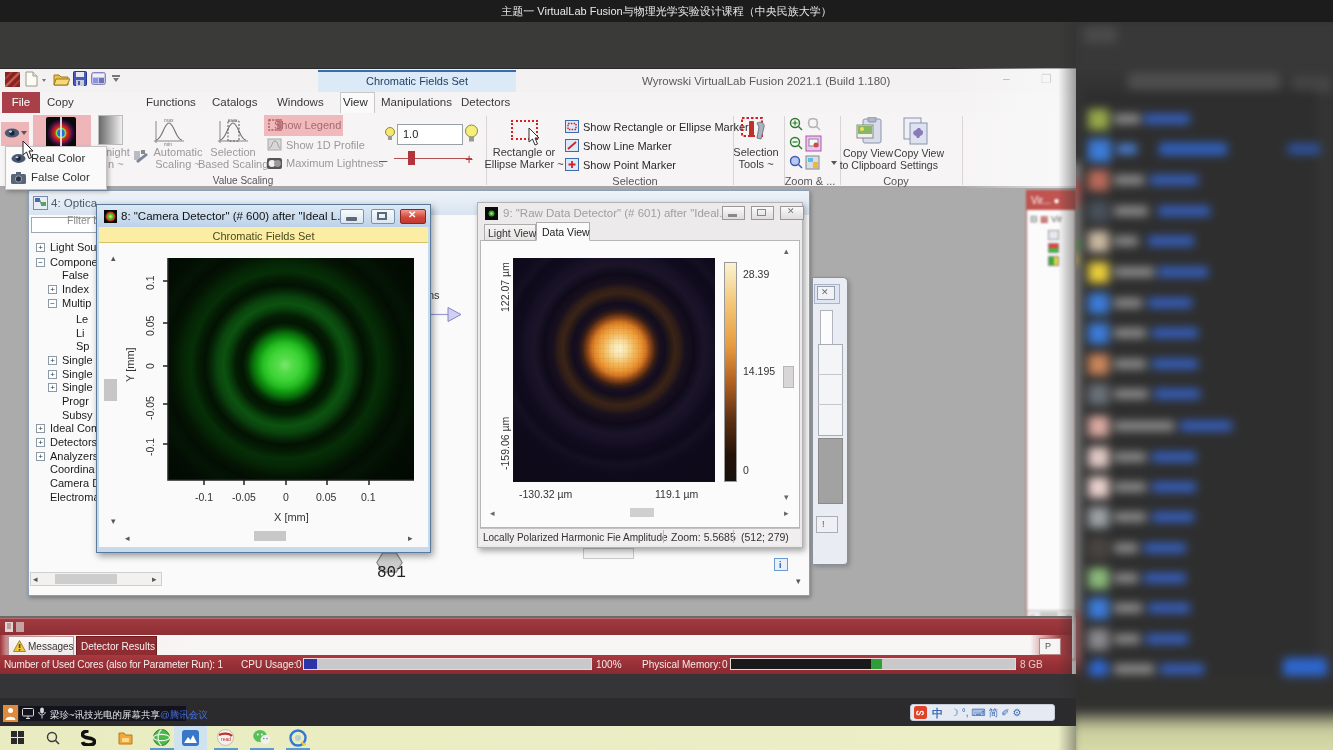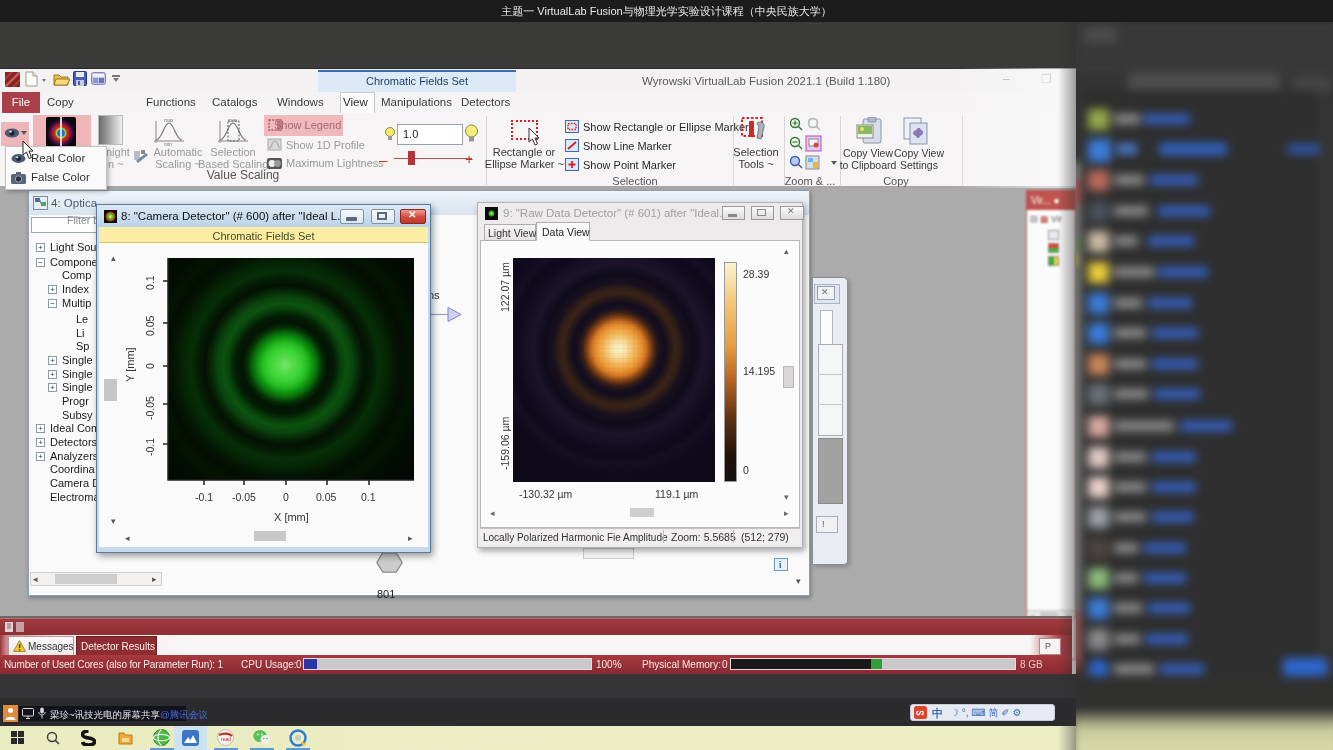--- a/index.html
+++ b/index.html
@@ -75,21 +75,21 @@
 
 <div class="abs" style="left:0;top:113px;width:1076px;height:75px;background:#f6f4f5;border-bottom:2px solid #aaa6a8;"></div>
 <div id="ribbon" class="abs" style="left:0;top:113px;width:1072px;height:75px;font-size:11px;color:#9a9a9a;">
 
   <div class="abs" style="left:486px;top:3px;width:1px;height:69px;background:#d9d5d6;"></div>
   <div class="abs" style="left:733px;top:3px;width:1px;height:69px;background:#d9d5d6;"></div>
   <div class="abs" style="left:784px;top:3px;width:1px;height:69px;background:#d9d5d6;"></div>
   <div class="abs" style="left:840px;top:3px;width:1px;height:69px;background:#d9d5d6;"></div>
   <div class="abs" style="left:962px;top:3px;width:1px;height:69px;background:#d9d5d6;"></div>
 
-  <div class="abs txt" style="left:193px;top:55px;width:100px;text-align:center;font-size:12px;color:#555;">Value Scaling</div>
+  <div class="abs txt" style="left:193px;top:62px;width:100px;text-align:center;font-size:10px;color:#555;">Value Scaling</div>
   <div class="abs txt" style="left:585px;top:62px;width:100px;text-align:center;font-size:11px;color:#555;">Selection</div>
   <div class="abs txt" style="left:760px;top:62px;width:100px;text-align:center;font-size:11px;color:#555;">Zoom &amp; ...</div>
   <div class="abs txt" style="left:846px;top:62px;width:100px;text-align:center;font-size:11px;color:#555;">Copy</div>
 
   <div class="abs" style="left:1px;top:9px;width:28px;height:24px;background:#efb6b9;"></div>
   <svg class="abs" style="left:4px;top:14px;" width="16" height="12" viewBox="0 0 16 12">
         <ellipse cx="8" cy="6" rx="7.2" ry="4.6" fill="#4a5a74"></ellipse>
         <circle cx="8" cy="6" r="2.6" fill="#1a2438"></circle>
         <ellipse cx="6.5" cy="4.6" rx="1.6" ry="1.1" fill="#c8d4e4"></ellipse>
       </svg>
@@ -174,21 +174,21 @@
   <div class="abs txt" style="left:379px;top:38px;color:#c0392b;font-size:15px;">–</div>
   <div class="abs" style="left:394px;top:45px;width:78px;height:1px;background:#b05050;"></div>
   <div class="abs" style="left:408px;top:38px;width:7px;height:14px;background:#b4343c;"></div>
   <div class="abs txt" style="left:465px;top:38px;color:#c0392b;font-size:14px;">+</div>
 
   <div class="abs" style="left:511px;top:7px;width:27px;height:20px;border:2px dotted #d42020;"></div>
   <svg class="abs" style="left:527px;top:15px;" width="14" height="18" viewBox="0 0 14 18">
         <path d="M2 0 L2 14 L5.5 11 L8 17 L10.5 16 L8 10 L12 10 Z" fill="#fff" stroke="#333" stroke-width="1"></path>
       </svg>
   <div class="abs txt" style="left:484px;top:33px;width:80px;text-align:center;color:#3a3a3a;">Rectangle or</div>
-  <div class="abs txt" style="left:484px;top:45px;width:80px;text-align:right;color:#3a3a3a;">Ellipse Marker ~</div>
+  <div class="abs txt" style="left:484px;top:45px;width:80px;text-align:center;color:#3a3a3a;">Ellipse Marker ~</div>
 
   <svg class="abs" style="left:565px;top:7px;" width="14" height="13" viewBox="0 0 14 13">
         <rect x="0.5" y="0.5" width="13" height="12" fill="#dce8f8" stroke="#3a6cb0"></rect>
         <rect x="3" y="3.5" width="8" height="6" fill="none" stroke="#d42020" stroke-width="1.4" stroke-dasharray="1.6 1.2"></rect>
       </svg>
   <div class="abs txt" style="left:583px;top:8px;color:#2a2a2a;">Show Rectangle or Ellipse Marker</div>
   <svg class="abs" style="left:565px;top:26px;" width="14" height="13" viewBox="0 0 14 13">
         <rect x="0.5" y="0.5" width="13" height="12" fill="#dce8f8" stroke="#3a6cb0"></rect>
         <path d="M3 10 L11 3" stroke="#d42020" stroke-width="1.8"></path>
       </svg>
@@ -289,21 +289,21 @@
 
   <div class="abs" style="left:31px;top:29px;width:69px;height:16px;background:#fff;border:1px solid #9aa8b8;"></div>
   <div class="abs txt" style="left:35px;top:26px;font-size:10.5px;color:#8a8a8a;margin-left:32px;">Filter by...</div>
 
   <div id="tree" class="abs" style="left:31px;top:48px;width:130px;height:330px;font-size:11px;color:#1a1a1a;">
     <style>.tb{position:absolute;width:9px;height:9px;background:#fff;border:1px solid #8a9aa8;font-size:8px;line-height:7px;text-align:center;color:#333;}</style>
     <div class="tb" style="left:5px;top:7px;">+</div>
         <div class="abs txt" style="left:19px;top:5px;">Light Sou</div>
     <div class="tb" style="left:5px;top:22px;">−</div>
         <div class="abs txt" style="left:19px;top:20px;">Compone</div>
-    <div class="abs txt" style="left:31px;top:33px;">Comp</div>
+    <div class="abs txt" style="left:31px;top:33px;">False</div>
     <div class="tb" style="left:17px;top:49px;">+</div>
         <div class="abs txt" style="left:31px;top:47px;">Index</div>
     <div class="tb" style="left:17px;top:63px;">−</div>
         <div class="abs txt" style="left:31px;top:61px;">Multip</div>
     <div class="abs txt" style="left:45px;top:77px;">Le</div>
     <div class="abs txt" style="left:45px;top:91px;">Li</div>
     <div class="abs txt" style="left:45px;top:104px;">Sp</div>
     <div class="tb" style="left:17px;top:120px;">+</div>
         <div class="abs txt" style="left:31px;top:118px;">Single</div>
     <div class="tb" style="left:17px;top:134px;">+</div>
@@ -330,21 +330,21 @@
 
   <div class="abs txt" style="left:428px;top:101px;font-size:11px;color:#333;">ns</div>
   <svg class="abs" style="left:428px;top:118px;" width="36" height="17" viewBox="0 0 36 17">
         <path d="M0 8.5 L20 8.5" stroke="#9a9ad4" stroke-width="1.2"></path>
         <path d="M20 1.5 L20 15.5 L33 8.5 Z" fill="#d0d0f0" stroke="#8484c8"></path>
       </svg>
 
   <svg class="abs" style="left:376px;top:363px;" width="27" height="23" viewBox="0 0 32 25">
         <polygon points="8,1 24,1 31,12.5 24,24 8,24 1,12.5" fill="#cccccc" stroke="#8a8a8a" stroke-width="1.5"></polygon>
       </svg>
-  <div class="abs txt" style="left:377px;top:400px;font-size:11px;color:#222;">801</div>
+  <div class="abs txt" style="left:377px;top:376px;font-size:16px;color:#222;font-family:Liberation Mono, monospace;">801</div>
 
   <div class="abs" style="left:583px;top:360px;width:51px;height:11px;background:#f4f4f4;border:1px solid #c8c8c8;"></div>
   <div class="abs" style="left:774px;top:370px;width:14px;height:13px;background:#e8f0fa;border:1px solid #6a9ad0;"></div>
   <div class="abs txt" style="left:779px;top:372px;font-size:9px;color:#2a5aa8;font-weight:bold;">i</div>
   <div class="abs txt" style="left:796px;top:388px;font-size:9px;color:#555;">▾</div>
 
   <div class="abs" style="left:812px;top:89px;width:36px;height:288px;background:#e9edf3;border:1px solid #878f9b;border-radius:0 5px 4px 0;box-shadow:2px 2px 4px rgba(0,0,0,0.2);"></div>
   <div class="abs" style="left:814px;top:96px;width:26px;height:20px;background:#dde6f2;border:1px solid #aab4c4;"></div>
   <div class="abs" style="left:817px;top:98px;width:18px;height:14px;background:#f0f2f6;border:1px solid #98a0ac;"></div>
   <div class="abs txt" style="left:821px;top:99px;font-size:9px;color:#6a7078;">✕</div>

